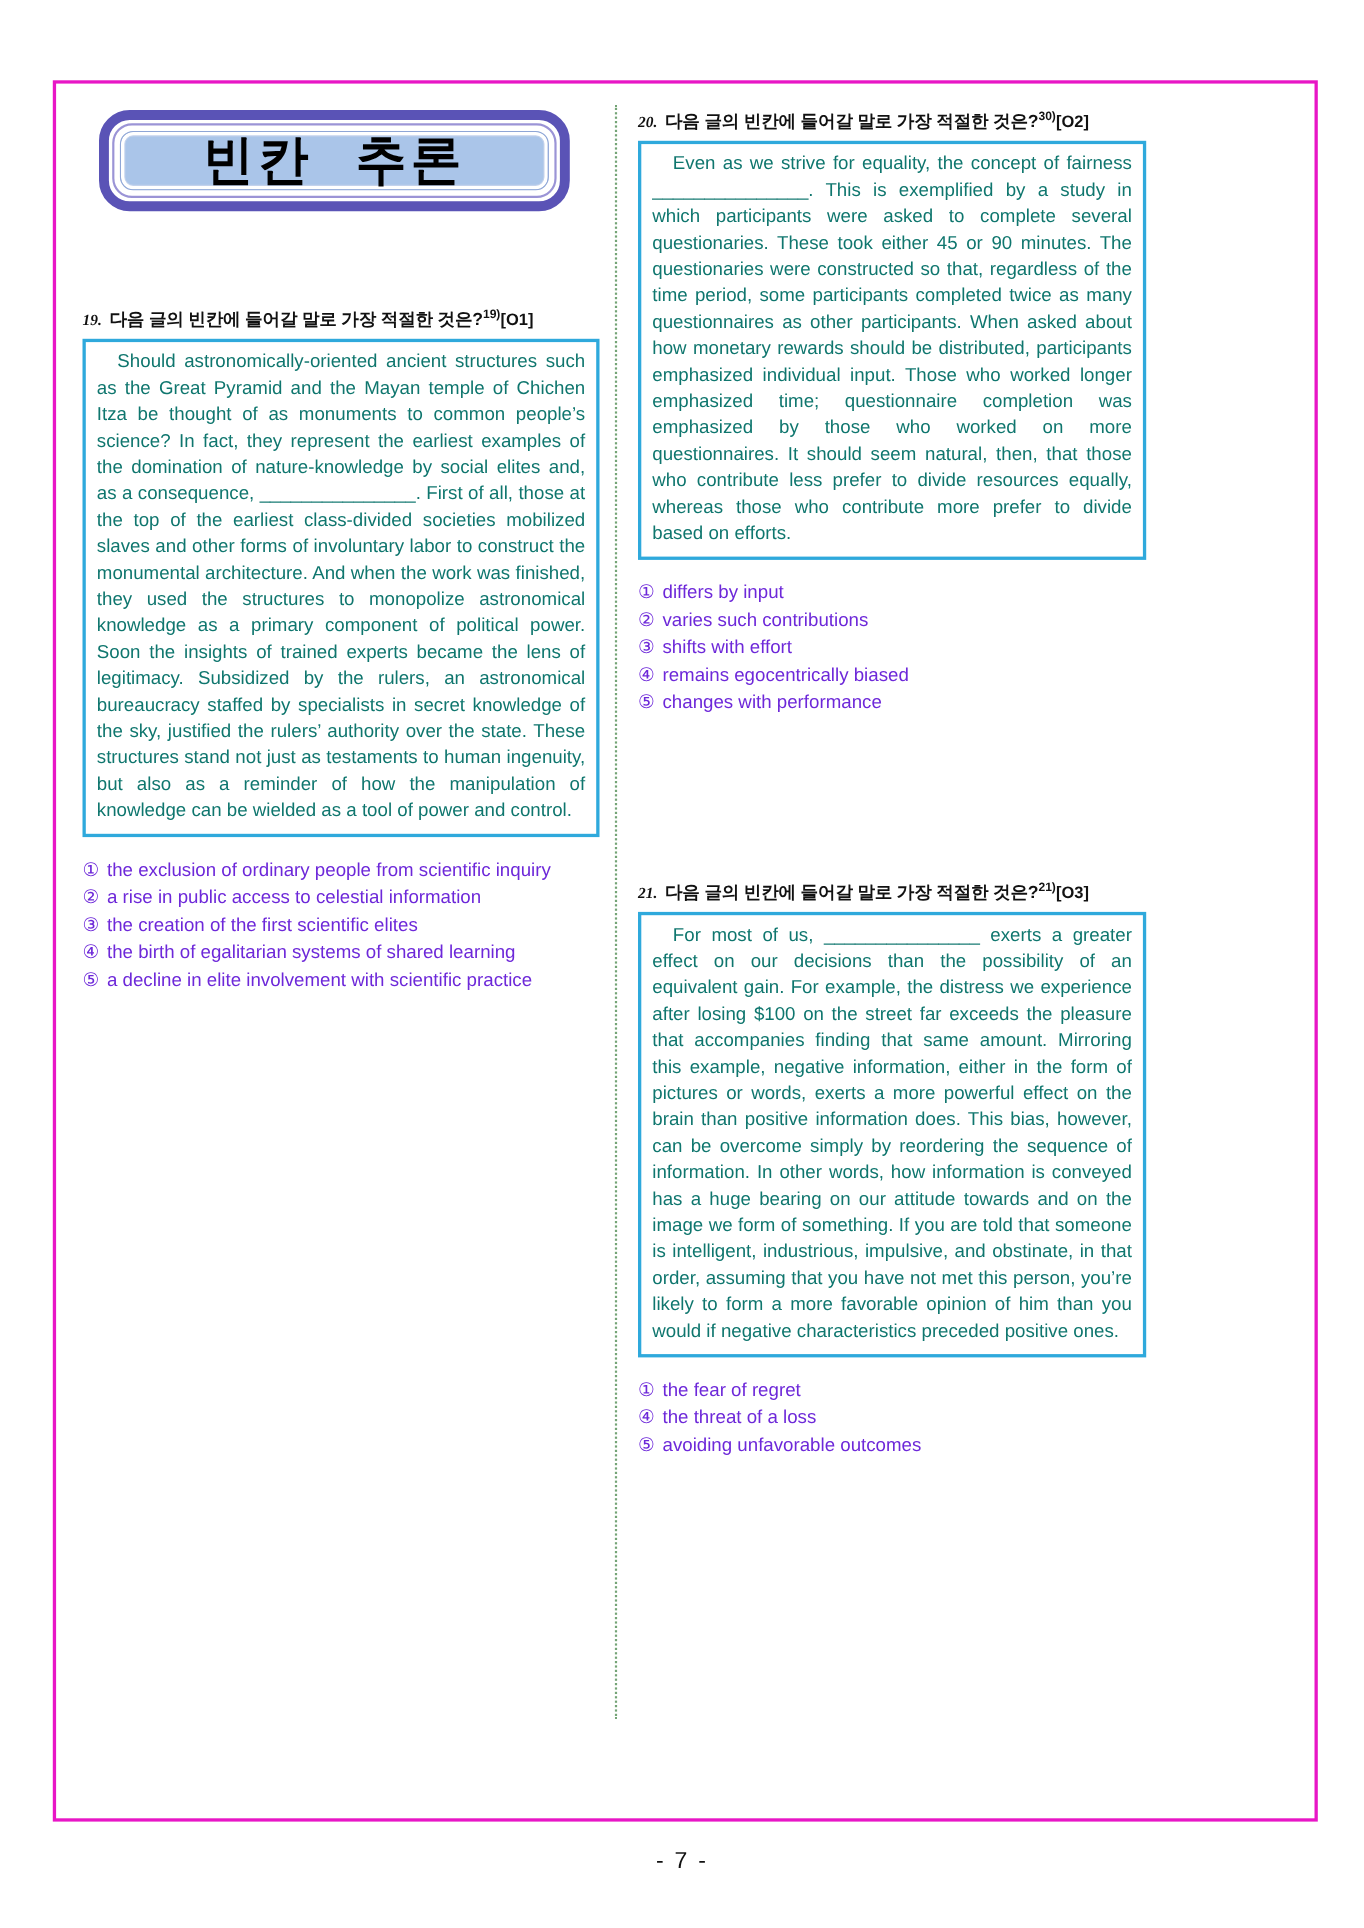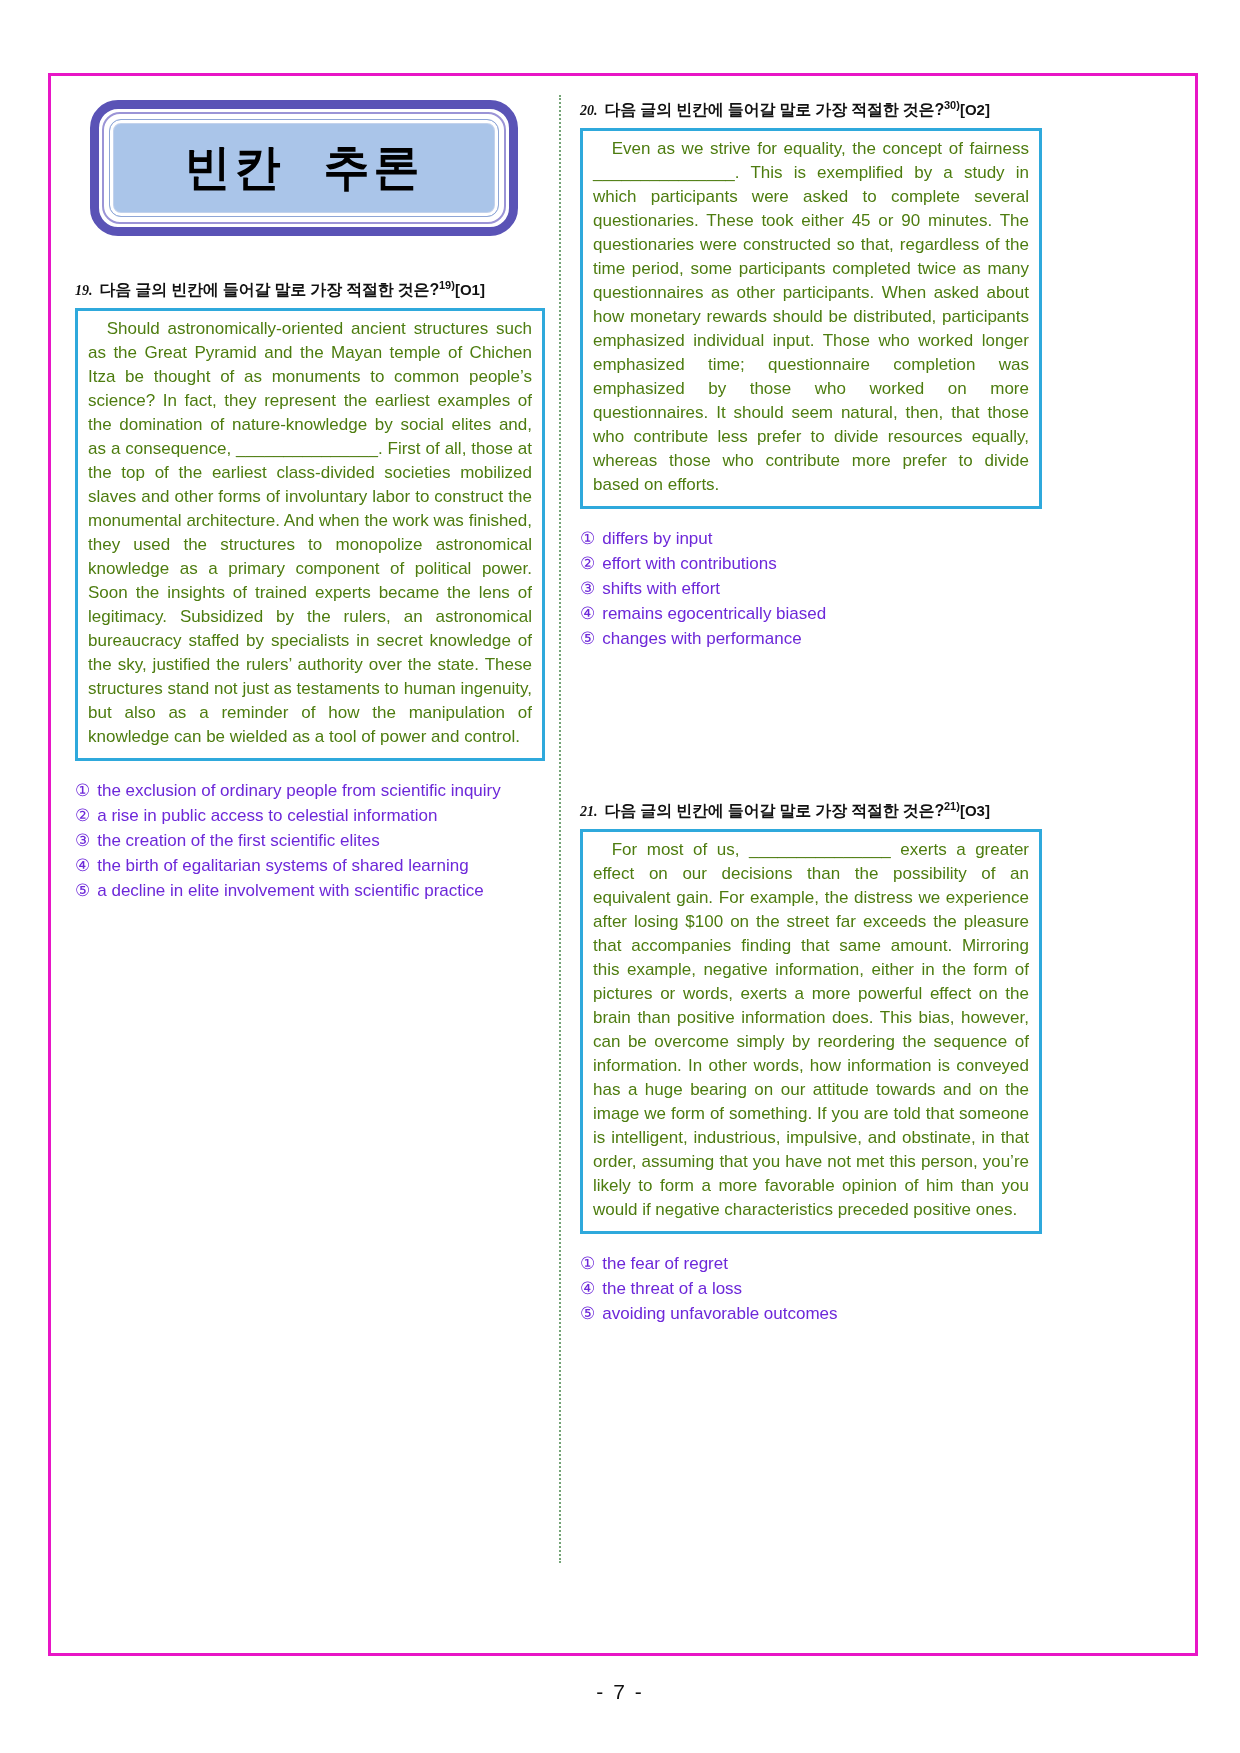--- a/index.html
+++ b/index.html
@@ -24,21 +24,21 @@
     height: 1577px;
     border: 3px solid #e816c6;
     background: #ffffff;
   }
   
   .title-outer {
     position: absolute;
     left: 90px;
     top: 100px;
     width: 428px;
-    height: 136px;
+    height: 92px;
     border: 9px solid #5a53b6;
     border-radius: 28px;
     background: #ffffff;
     box-sizing: border-box;
     padding: 3px;
   }
   .title-mid {
     width: 100%;
     height: 100%;
     border: 2px solid #9b94d6;
@@ -121,21 +121,21 @@
     background: #ffffff;
     padding: 6px 10px 9px 10px;
     box-sizing: border-box;
     width: 100%;
   }
   .passage {
     font-size: 17px;
     line-height: 24px;
     text-align: justify;
     text-indent: 1.1em;
-    color: #4d7c0f;
+    color: #0f766e;
   }
   
   .options {
     margin-top: 17px;
   }
   .option {
     font-size: 17px;
     line-height: 25px;
     text-align: justify;
     padding-left: 30px;
@@ -194,21 +194,21 @@
 
   <div class="col-right">
     <div class="q-header">
       <span class="q-num">20.</span><span class="q-prompt">다음 글의 빈칸에 들어갈 말로 가장 적절한 것은?</span><span class="q-ref">30)</span><span class="q-code">[O2]</span>
     </div>
     <div class="passage-box">
       <div class="passage">Even as we strive for equality, the concept of fairness _______________. This is exemplified by a study in which participants were asked to complete several questionaries. These took either 45 or 90 minutes. The questionaries were constructed so that, regardless of the time period, some participants completed twice as many questionnaires as other participants. When asked about how monetary rewards should be distributed, participants emphasized individual input. Those who worked longer emphasized time; questionnaire completion was emphasized by those who worked on more questionnaires. It should seem natural, then, that those who contribute less prefer to divide resources equally, whereas those who contribute more prefer to divide based on efforts.</div>
     </div>
     <div class="options">
       <div class="option"><span class="marker">①</span><span class="opt-text">differs by input</span></div>
-      <div class="option"><span class="marker">②</span><span class="opt-text">effort with contributions</span></div>
+      <div class="option"><span class="marker">②</span><span class="opt-text">varies such contributions</span></div>
       <div class="option"><span class="marker">③</span><span class="opt-text">shifts with effort</span></div>
       <div class="option"><span class="marker">④</span><span class="opt-text">remains egocentrically biased</span></div>
       <div class="option"><span class="marker">⑤</span><span class="opt-text">changes with performance</span></div>
     </div>
 
     <div class="q-header q21-gap">
       <span class="q-num">21.</span><span class="q-prompt">다음 글의 빈칸에 들어갈 말로 가장 적절한 것은?</span><span class="q-ref">21)</span><span class="q-code">[O3]</span>
     </div>
     <div class="passage-box">
       <div class="passage">For most of us, _______________ exerts a greater effect on our decisions than the possibility of an equivalent gain. For example, the distress we experience after losing $100 on the street far exceeds the pleasure that accompanies finding that same amount. Mirroring this example, negative information, either in the form of pictures or words, exerts a more powerful effect on the brain than positive information does. This bias, however, can be overcome simply by reordering the sequence of information. In other words, how information is conveyed has a huge bearing on our attitude towards and on the image we form of something. If you are told that someone is intelligent, industrious, impulsive, and obstinate, in that order, assuming that you have not met this person, you’re likely to form a more favorable opinion of him than you would if negative characteristics preceded positive ones.</div>

